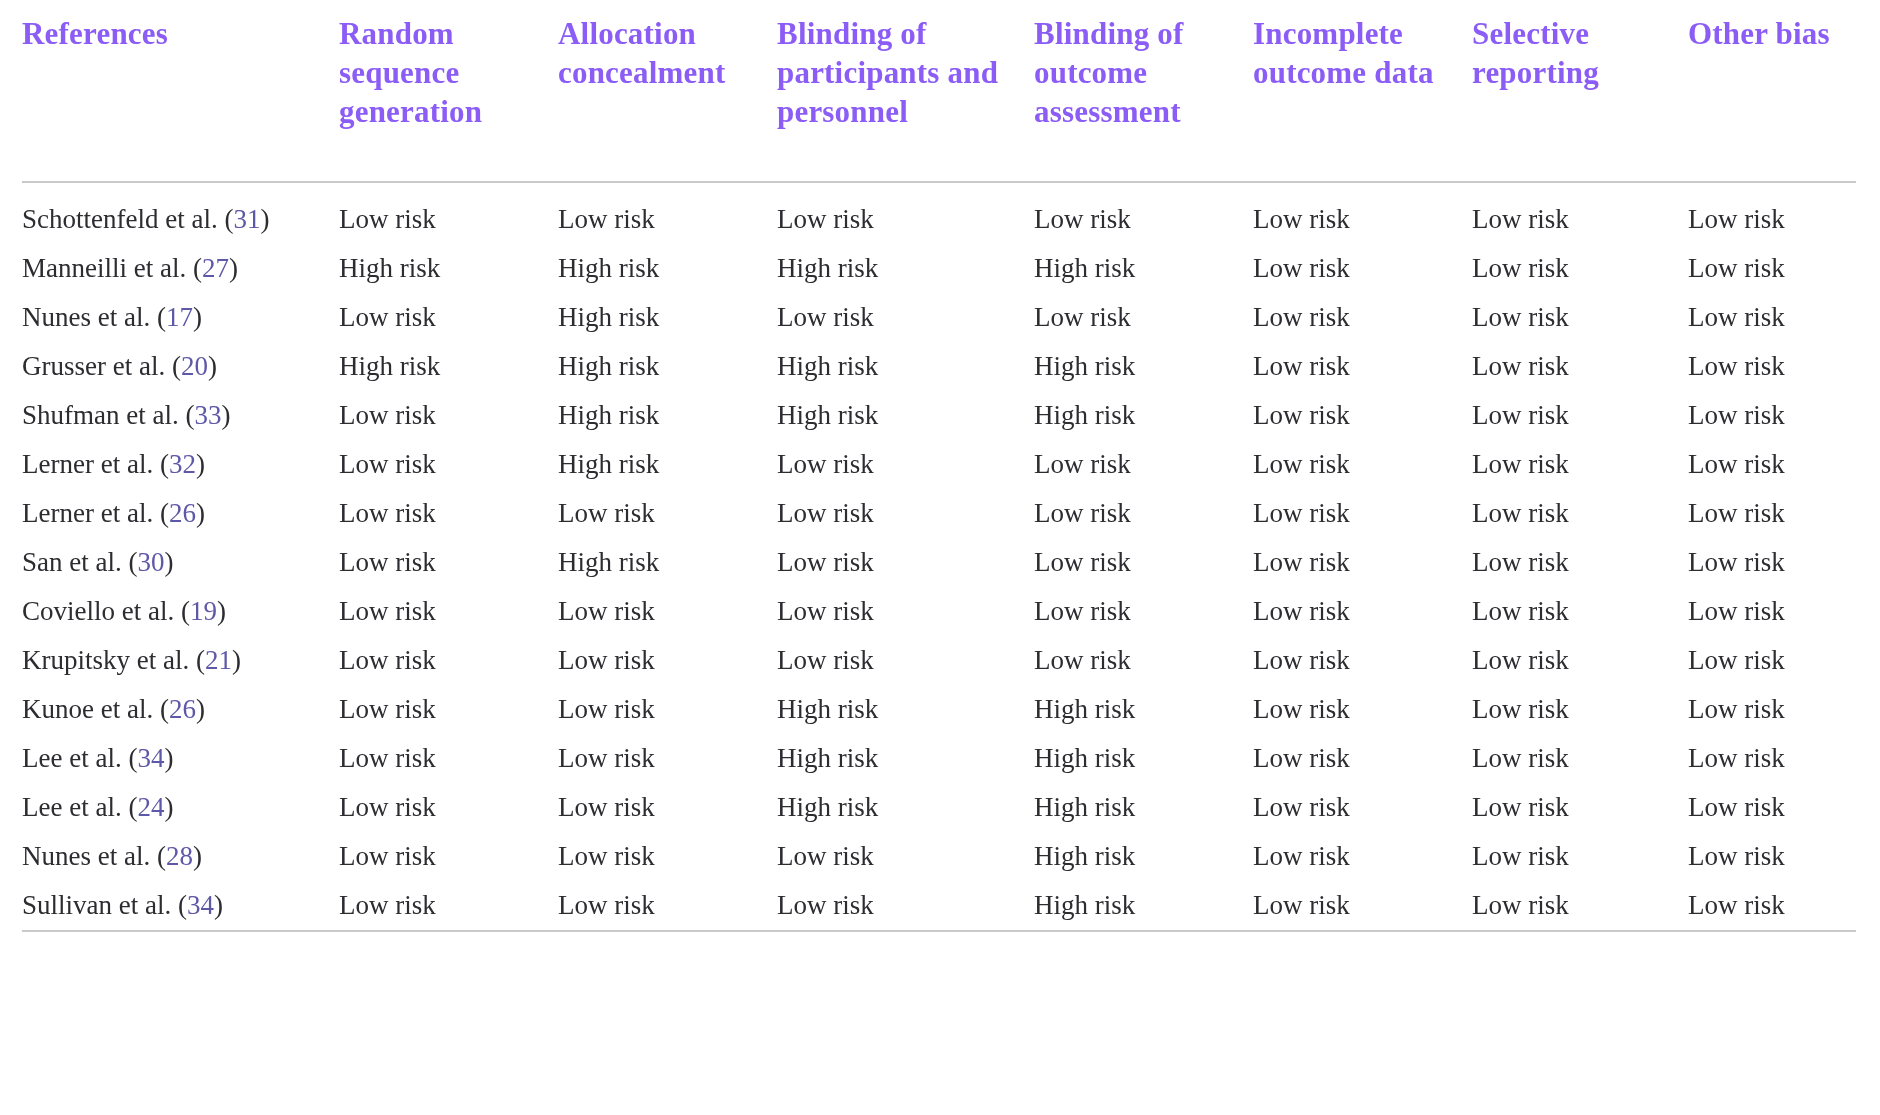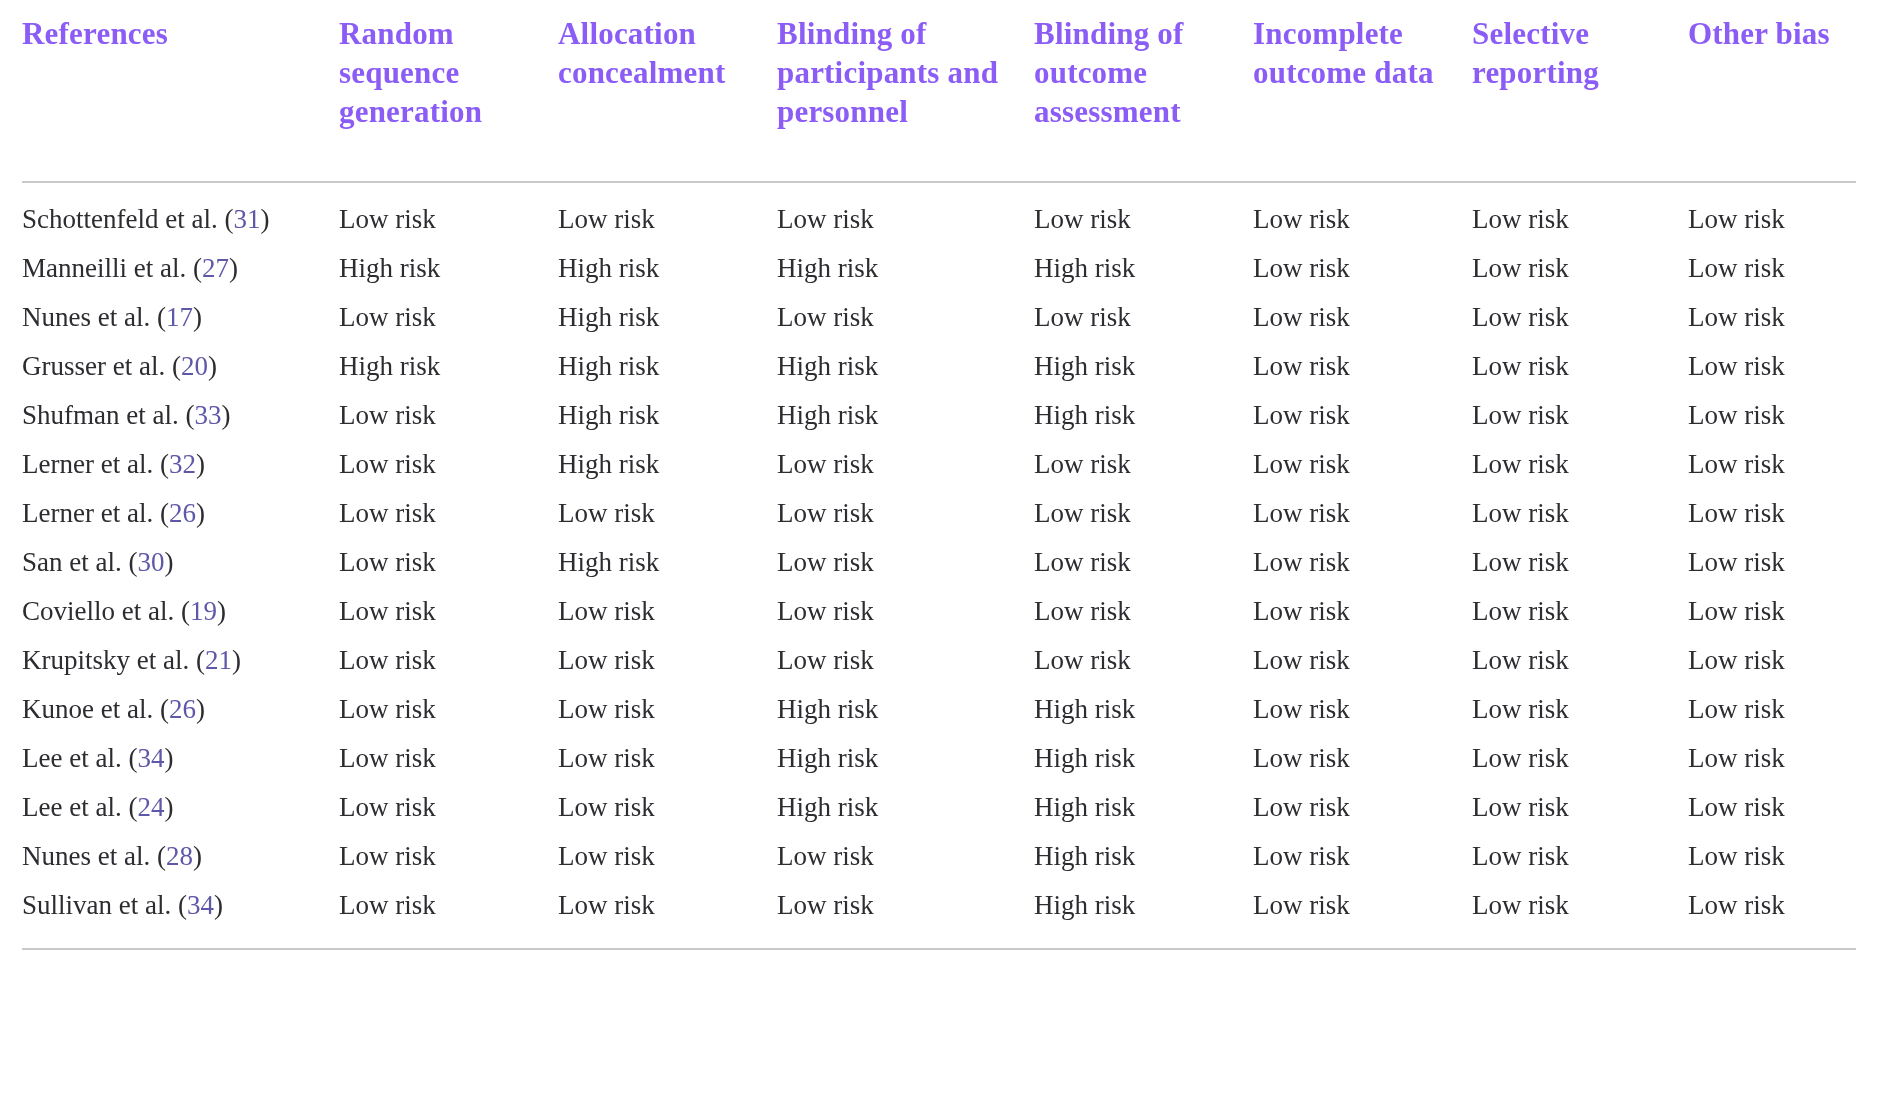--- a/index.html
+++ b/index.html
@@ -40,21 +40,20 @@
     line-height: 31px;
     color: #2c2c31;
     height: 49px;
     vertical-align: middle;
     padding: 0 10px 0 0;
     white-space: nowrap;
     overflow: hidden;
   }
   table.rob-table tbody tr:first-child td { padding-top: 12px; }
   table.rob-table tbody tr:last-child td {
-    padding-bottom: 18px;
     border-bottom: 2px solid #c9c9c9;
   }
   .citation { color: #5e58a8; }
   .col-ref  { width: 317px; }
   .col-rsg  { width: 219px; }
   .col-ac   { width: 219px; }
   .col-bpp  { width: 257px; }
   .col-boa  { width: 219px; }
   .col-iod  { width: 219px; }
   .col-sr   { width: 216px; }

